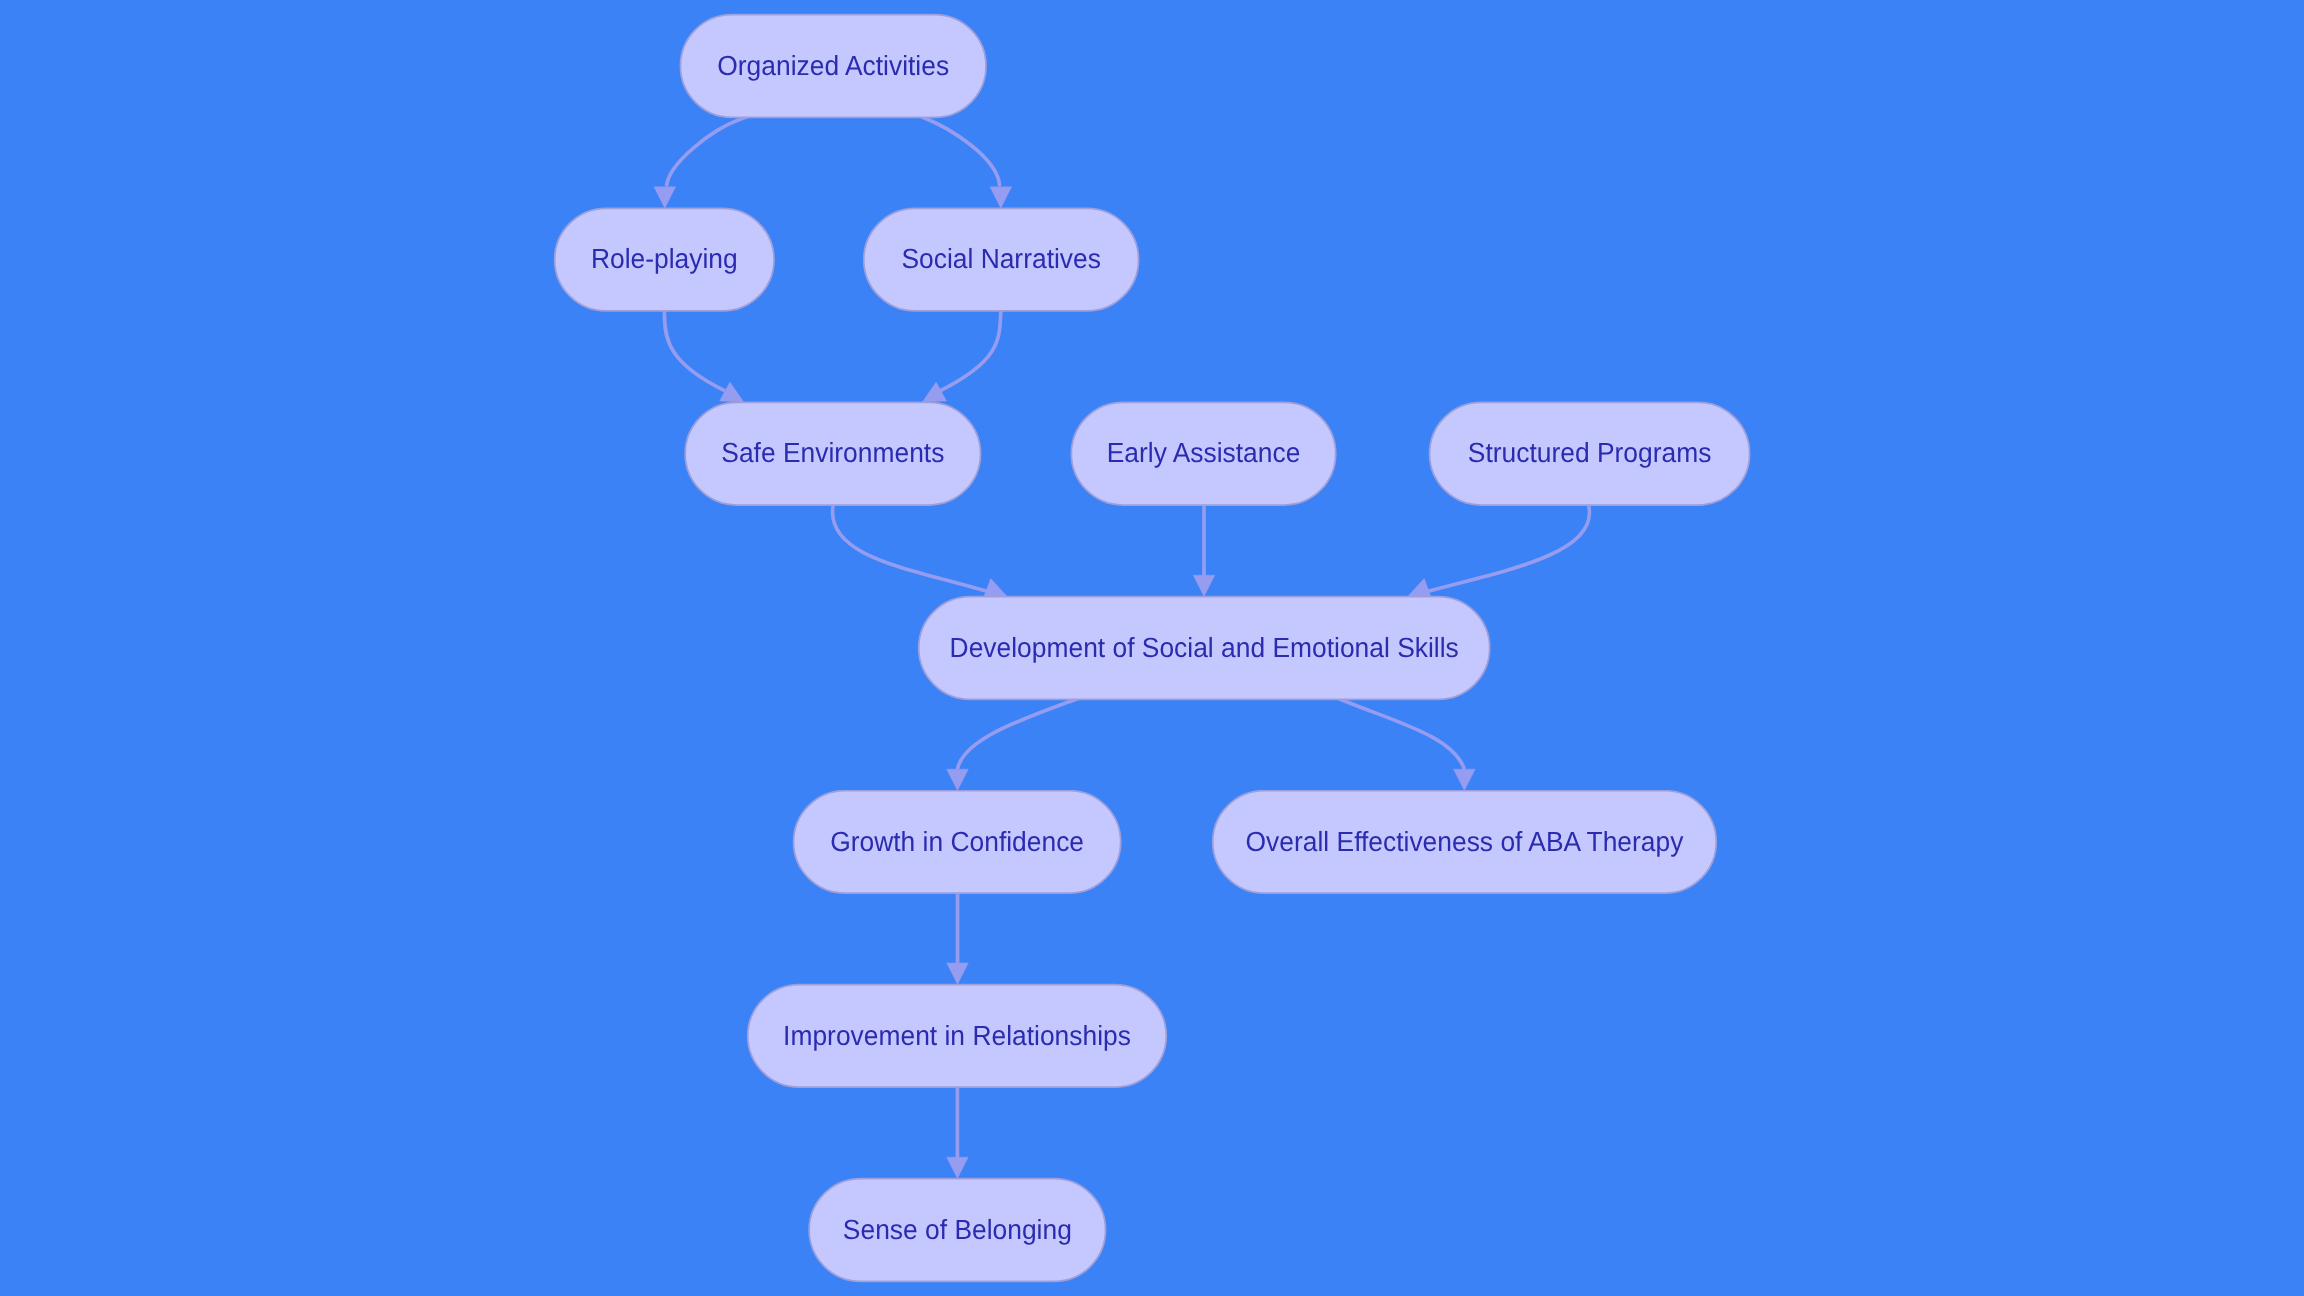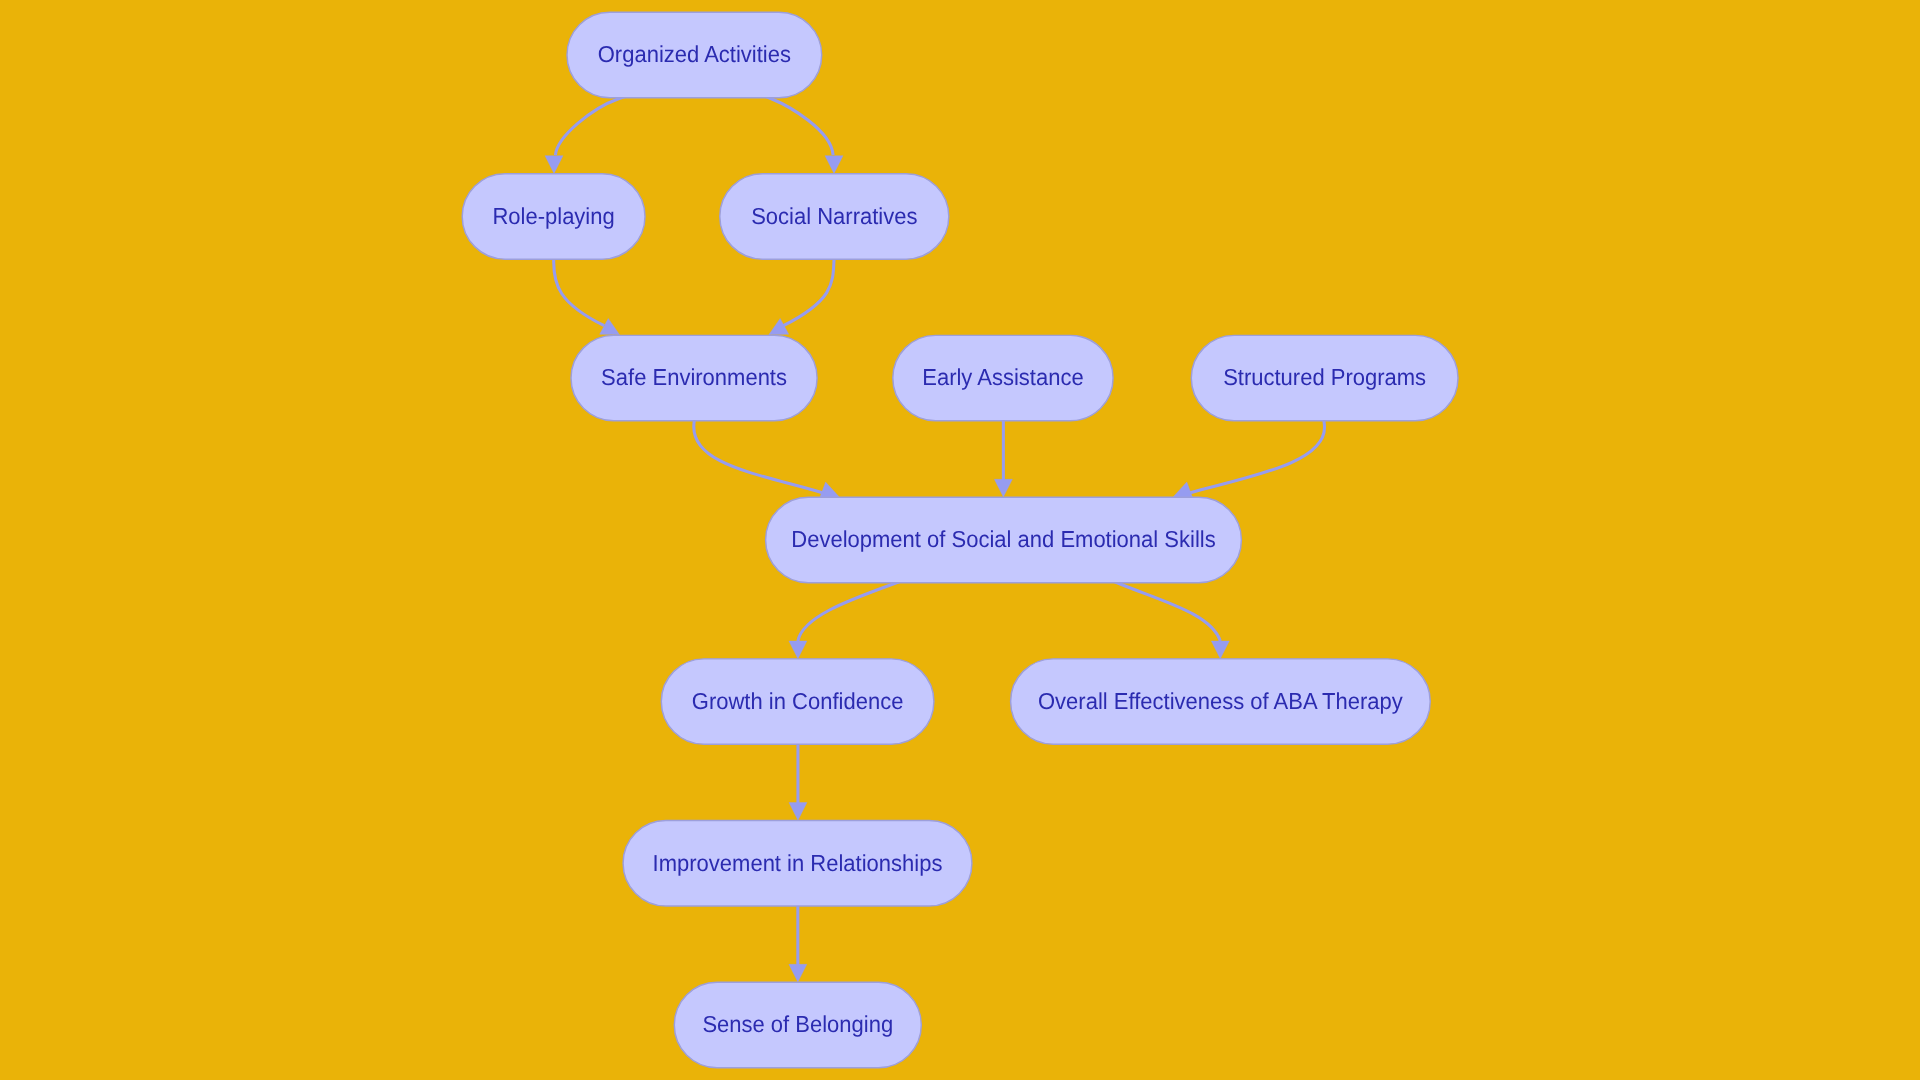--- a/index.html
+++ b/index.html
@@ -4,21 +4,21 @@
 <style>
   html, body {
     margin: 0; padding: 0;
     width: 1920px; height: 1080px;
     overflow: hidden;
     background: #ffffff;
   }
   #flowchart-root {
     position: relative;
     width: 1920px; height: 1080px;
-    background: #eab308;
+    background: #3b82f6;
   }
   svg.diagram { display: block; width: 1920px; height: 1080px; }
   .node-shape { stroke-width: 1.47; }
   .node-label {
     font-family: "Liberation Sans", sans-serif;
     text-anchor: middle;
     dominant-baseline: middle;
     -webkit-font-smoothing: antialiased;
     text-rendering: geometricPrecision;
   }

